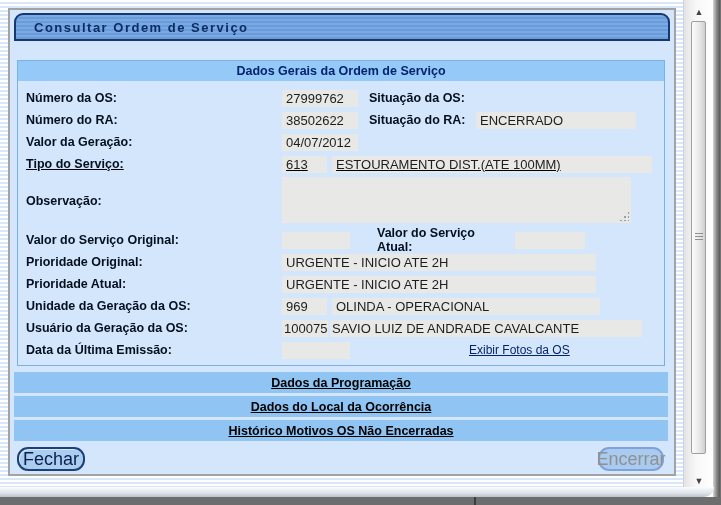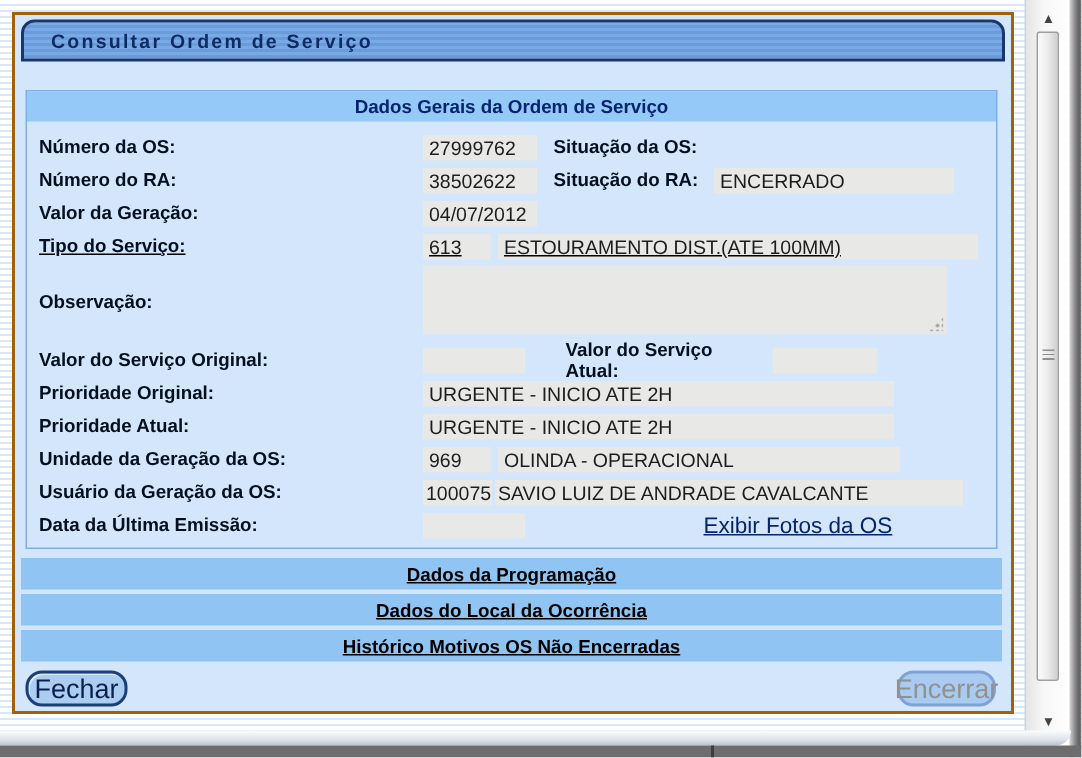--- a/index.html
+++ b/index.html
@@ -23,21 +23,21 @@
     background:repeating-linear-gradient(180deg,#8f8f8f 0 1px,transparent 1px 3px); }
   .right-edge { position:absolute; left:713px; top:0; width:8px; height:505px;
     background:linear-gradient(90deg,#d6d6d6,#8b8b8b 45%,#5f5f5f 80%,#7b7b7b); border-bottom-right-radius:7px; }
   .bottom-light { position:absolute; left:0; top:487px; width:714px; height:10px;
     background:linear-gradient(180deg,#fbfcfd,#dfe4ea 60%,#bac2cc); border-bottom-right-radius:10px; }
   .bottom-dark { position:absolute; left:0; top:497px; width:721px; height:8px; background:#6d6d6d; }
   .bottom-divider { position:absolute; left:474px; top:497px; width:2px; height:8px; background:#3d3d3d; }
 
   
   .dialog { position:absolute; left:8px; top:8px; width:668px; height:468px;
-    border:2px solid #a16207; background:#d4e6fb; }
+    border:2px solid #a3a3a3; background:#d4e6fb; }
   .titlebar { position:absolute; left:4px; top:3px; width:656px; height:28px;
     border:2px solid #16386f; border-radius:9px 9px 0 0;
     background:repeating-linear-gradient(180deg,#7aaae6 0 2px,#6b9cd9 2px 4px);
     display:flex; align-items:center; padding-left:18px; }
   .titlebar span { font-size:13px; font-weight:bold; letter-spacing:1.5px; color:#0c2c63; }
 
   
   .panel { position:absolute; left:7px; top:50px; width:648px; height:306px;
     border:1px solid #7db0e6; background:#d4e6fb; }
   .panel-header { height:20px; background:#94c9f8; display:flex; align-items:center; justify-content:center; }
@@ -45,21 +45,21 @@
 
   .prow { position:absolute; left:8px; display:flex; align-items:center; height:18px; }
   .lbl { width:256px; font-size:12.5px; font-weight:bold; color:#04101f; flex:none; }
   .lbl2 { font-size:12.5px; font-weight:bold; color:#04101f; flex:none; }
   .fld { height:17px; background:#e8e8e7; font-size:13px; color:#1d1d1d;
     display:flex; align-items:center; padding:0 4px; overflow:hidden; white-space:nowrap; flex:none; }
   .ta { position:relative; width:349px; height:46px; background:#e8e8e7; align-self:flex-start; }
   .ta-grip { position:absolute; right:2px; bottom:2px; width:10px; height:10px;
     background-image:radial-gradient(#9a9a9a 1px, transparent 1.2px); background-size:4px 4px;
     clip-path:polygon(100% 0, 100% 100%, 0 100%); }
-  .link { font-size:15px; color:#06246e; text-decoration:underline; cursor:pointer; }
+  .link { font-size:12px; color:#06246e; text-decoration:underline; cursor:pointer; }
 
   
   .accordion { position:absolute; left:4px; width:654px; height:21px; background:#90c4f2;
     display:flex; align-items:center; justify-content:center; cursor:pointer; }
   .accordion span { font-size:12.5px; font-weight:bold; color:#000000; text-decoration:underline; }
 
   
   .btn { position:absolute; top:437px; height:24px; font-family:"Liberation Sans", sans-serif;
     font-size:18px; display:flex; align-items:center; justify-content:center; cursor:pointer;border-radius:11px; }
   .btn-close { left:7px; width:68px; background:#abcdf0; border:2px solid #1b4079; color:#0a1f4d;

